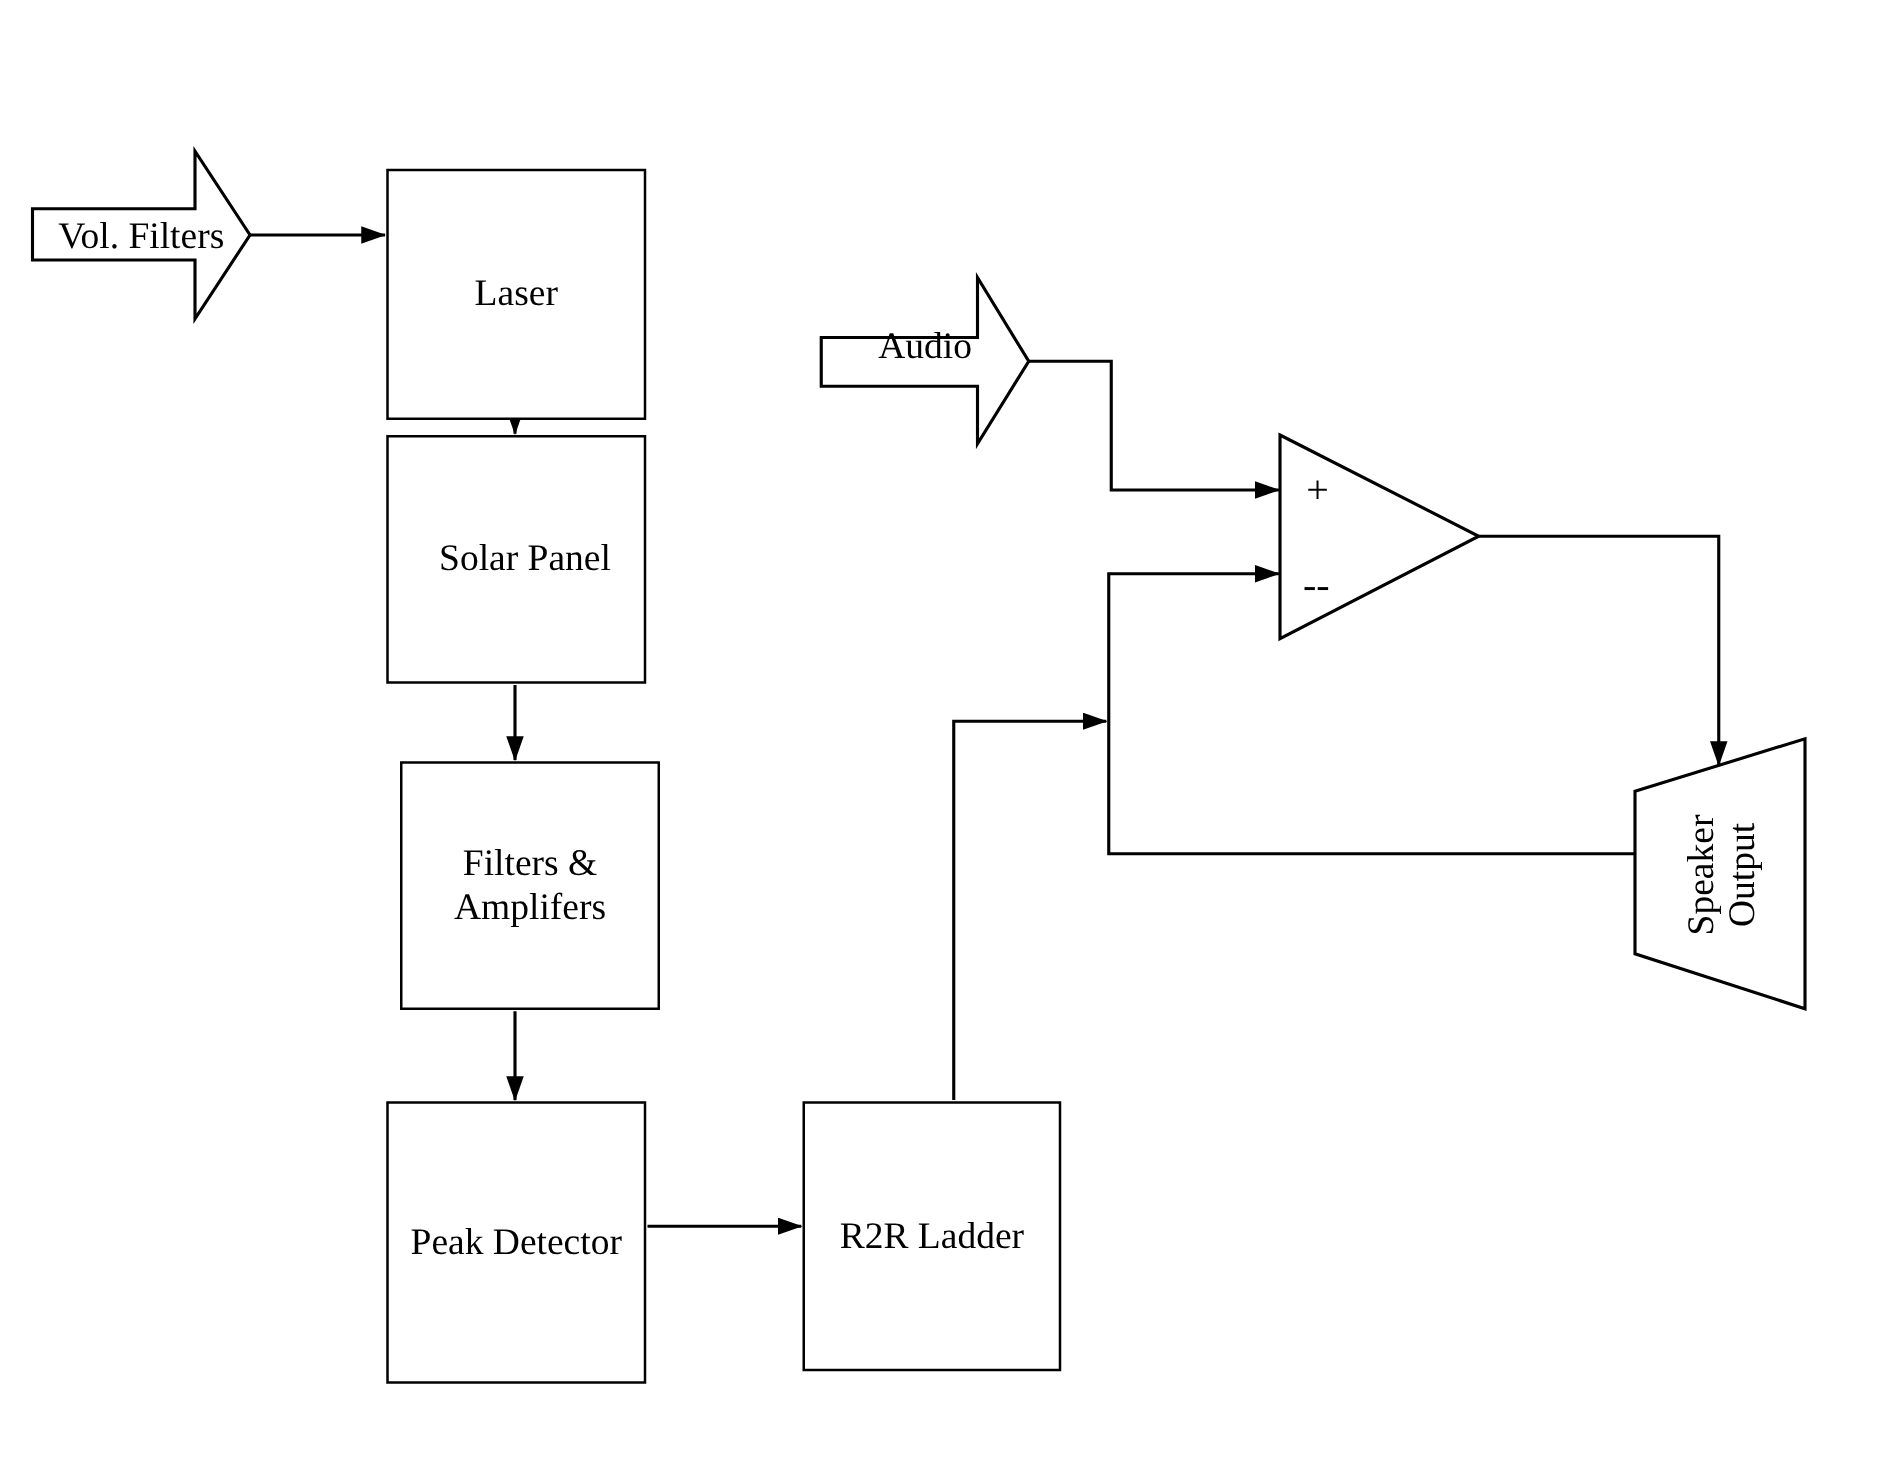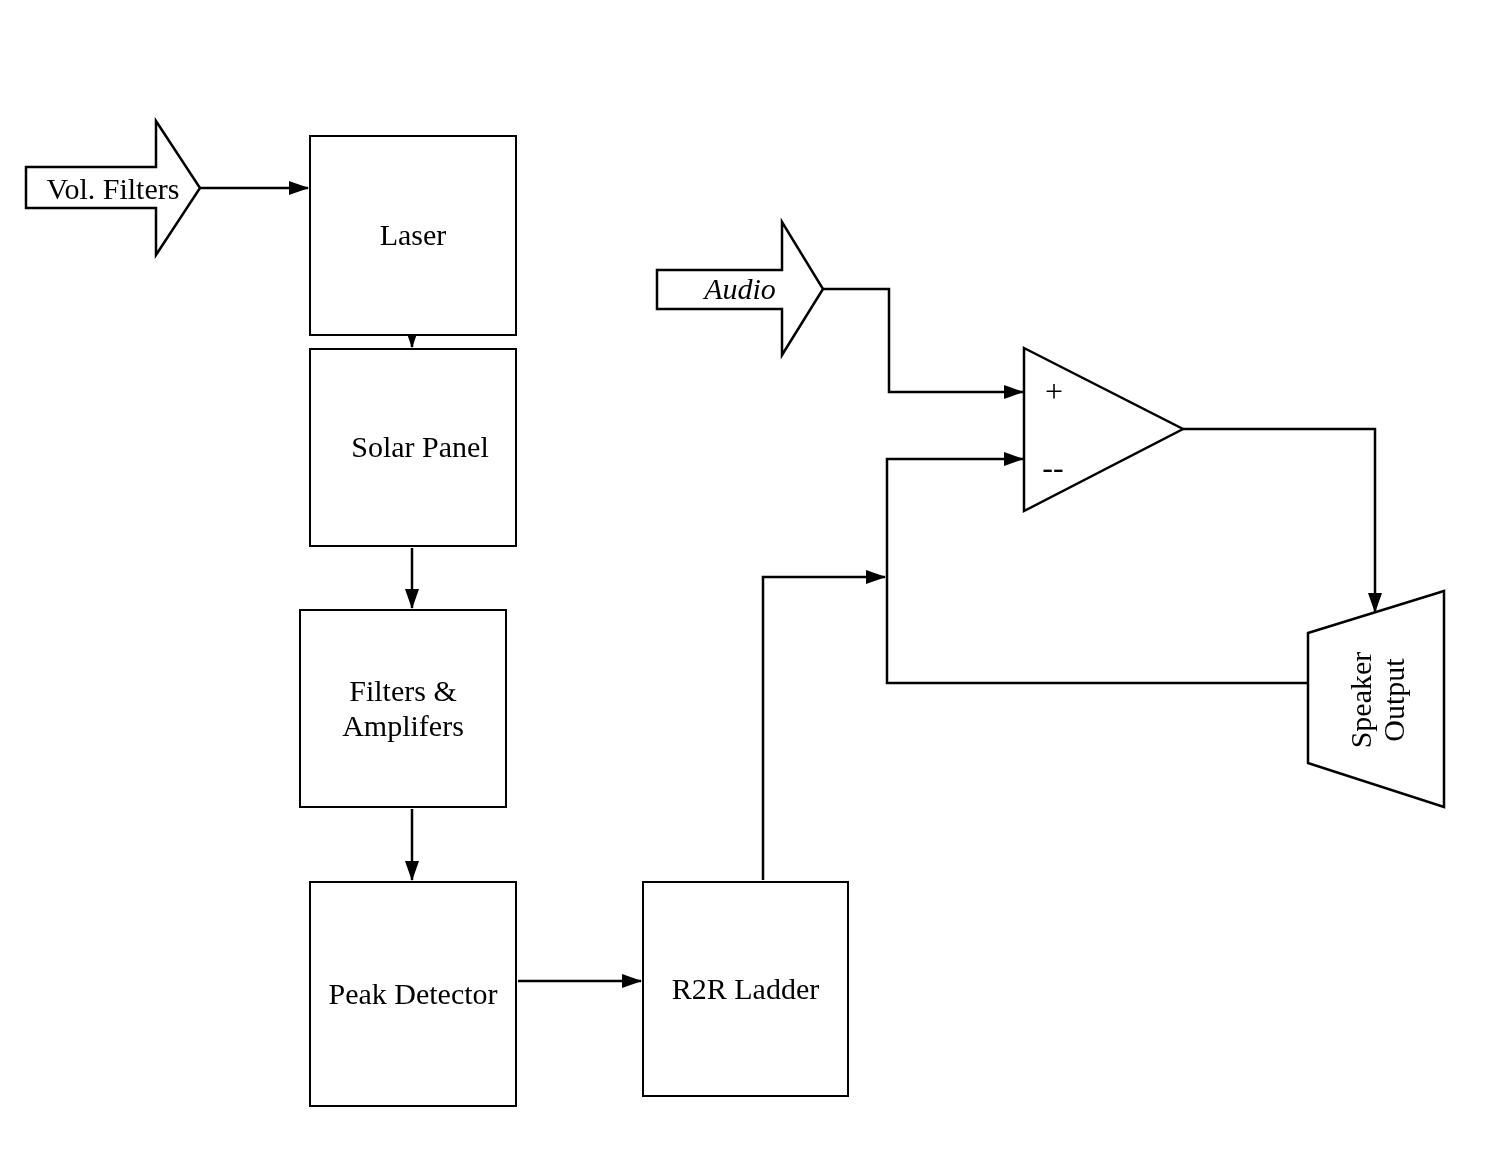--- a/index.html
+++ b/index.html
@@ -92,36 +92,36 @@
   </svg>
 
   <div class="box" style="left:309px; top:87px; width:208px; height:201px;margin-top:48px;">
     <span>Laser</span>
   </div>
 
   <div class="box" style="left:309px; top:348px; width:208px; height:199px;padding-left:14px;">
     <span>Solar Panel</span>
   </div>
 
-  <div class="box" style="left:299px; top:609px; width:208px; height:199px;">
+  <div class="box" style="left:320px; top:609px; width:208px; height:199px;">
     <span>Filters &amp;
 Amplifers</span>
   </div>
 
   <div class="box" style="left:309px; top:881px; width:208px; height:226px;">
     <span>Peak Detector</span>
   </div>
 
   <div class="box" style="left:642px; top:881px; width:207px; height:216px;">
     <span>R2R Ladder</span>
   </div>
 
   <div class="float-label" style="left:26px; top:168px; width:174px; height:40px;">Vol. Filters</div>
 
-  <div class="float-label" style="left:657px; top:268px; width:166px; height:40px;font-style:italic;">Audio</div>
+  <div class="float-label" style="left:657px; top:256px; width:166px; height:40px;">Audio</div>
 
   <div class="float-label opamp-sign" style="left:1024px; top:372px; width:60px; height:40px;">+</div>
 
   <div class="float-label opamp-sign" style="left:1023px; top:448px; width:60px; height:40px;">--</div>
 
   <div class="float-label speaker-label" style="left:1267px; top:660px; width:220px; height:80px;">Speaker
 Output</div>
 
 </div>
 

